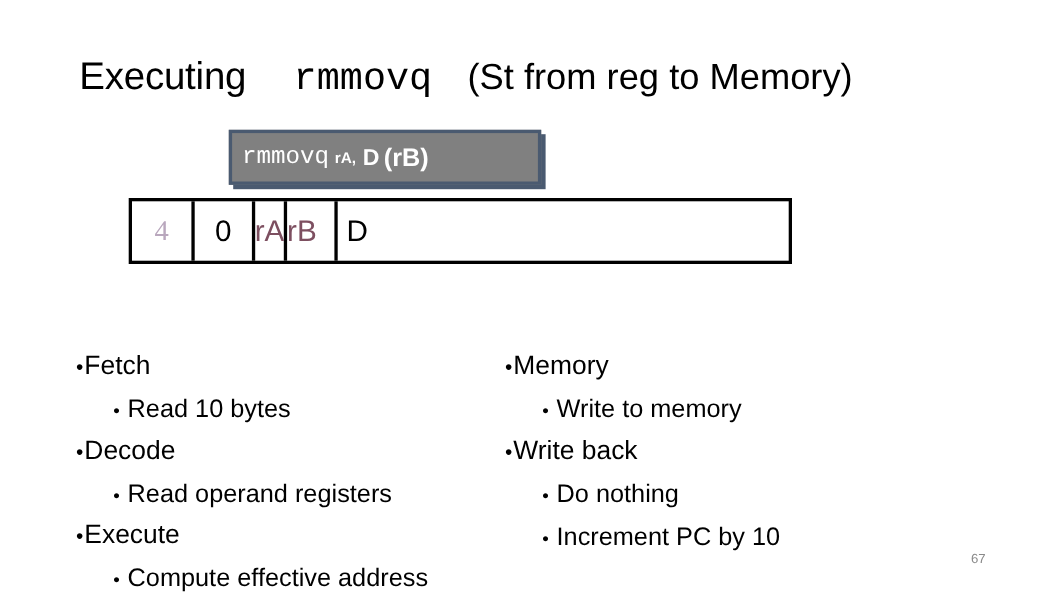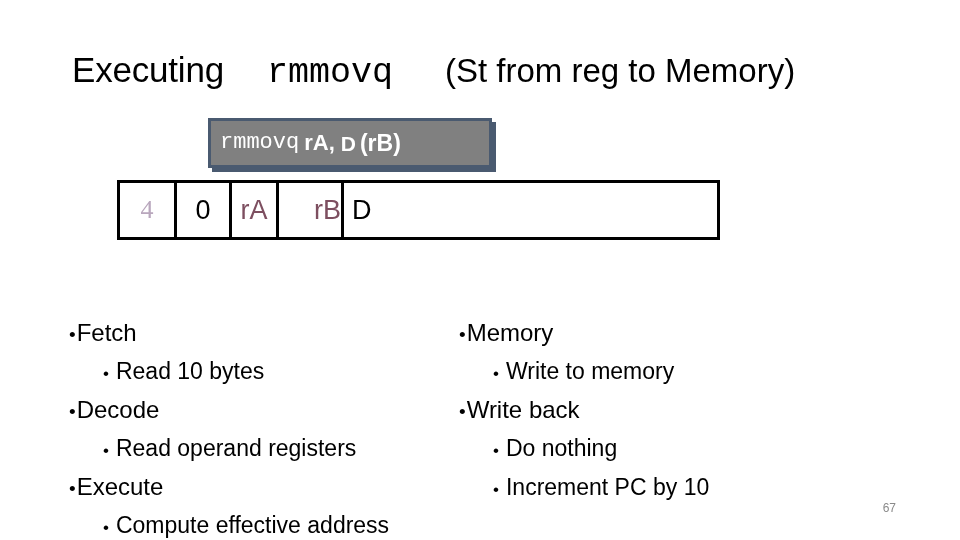--- a/index.html
+++ b/index.html
@@ -41,21 +41,20 @@
     line-height: 1;
     color: #000000;
     margin-left: 11px;
     letter-spacing: 0px;
   }
   .title-paren {
     font-family: "Liberation Sans", sans-serif;
     font-size: 33px;
     line-height: 1;
     color: #000000;
-    margin-left: 20px;
   }
 
   
   .instr-box {
     position: absolute;
     left: 208px;
     top: 118px;
     width: 284px;
     height: 50px;
     background: #808080;
@@ -68,21 +67,21 @@
   }
   .instr-mono {
     font-family: "Liberation Mono", "DejaVu Sans Mono", monospace;
     font-size: 22px;
     color: #ffffff;
     margin-left: 9px;
     line-height: 1;
   }
   .instr-ops {
     font-family: "Liberation Sans", sans-serif;
-    font-size: 22px;
+    font-size: 14px;
     font-weight: bold;
     color: #ffffff;
     margin-left: 5px;
     line-height: 1;
   }
   .instr-disp {
     font-family: "Liberation Sans", sans-serif;
     font-size: 21px;
     font-weight: bold;
     color: #ffffff;
@@ -115,22 +114,22 @@
     display: flex;
     align-items: center;
     border-right: 3px solid #000000;
     overflow: hidden;
   }
   .byte-cell:last-child {
     border-right: none;
   }
   .byte-cell.c-icode { width: 57px; justify-content: center; }
   .byte-cell.c-ifun  { width: 55px; justify-content: center; }
-  .byte-cell.c-ra    { width: 47px; justify-content: center; text-align: right; }
-  .byte-cell.c-rb    { width: 65px; justify-content: flex-end; }
+  .byte-cell.c-ra    { width: 29px; justify-content: center; text-align: right; }
+  .byte-cell.c-rb    { width: 46px; justify-content: flex-start; }
   .byte-cell.c-d     { flex: 1;     justify-content: flex-start; padding-left: 8px; }
 
   .cell-txt {
     font-size: 27px;
     line-height: 1;
   }
   .cell-txt.mono-light {
     font-family: "Liberation Serif", "DejaVu Serif", serif;
     color: #b9a7bd;
     font-size: 26px;

